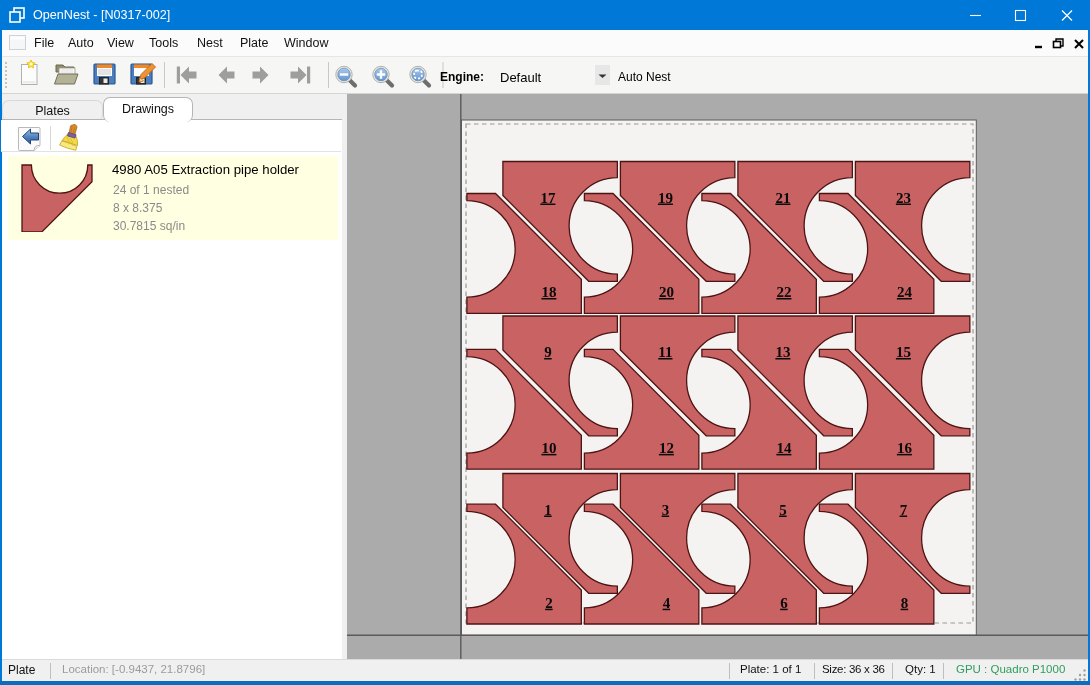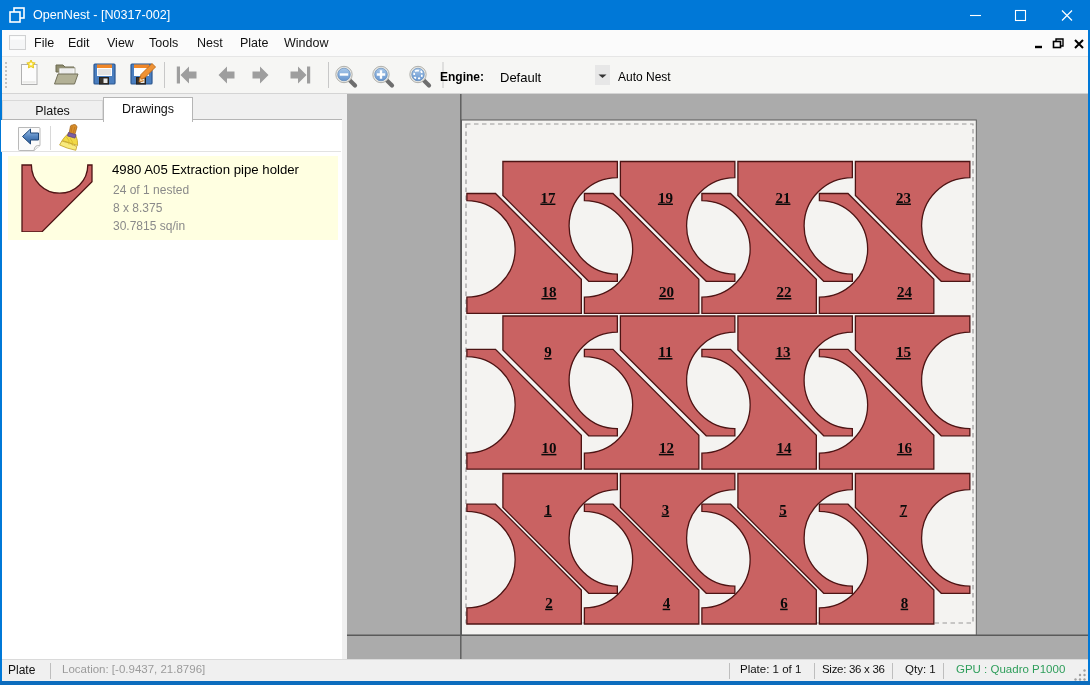--- a/index.html
+++ b/index.html
@@ -5,21 +5,21 @@
 #win { position:relative; width:1090px; height:685px; background:#fff; }
 .abs { position:absolute; }
 #title { left:0; top:0; width:1090px; height:42px; background:#0078d7; color:#fff; }
 #title .txt { left:33px; top:8px; font-size:12.6px; }
 .winbtn { top:0; width:45px; height:30px; color:#fff; }
 #menu { left:0; top:30px; width:1090px; height:26px; background:#fbfbfb; font-size:12.5px; color:#111; }
 .mitem { top:6px; }
 #toolbar { left:0; top:56px; width:1090px; height:38px; background:#f6f6f4; border-top:1px solid #e6e6e6; border-bottom:1px solid #d4d4d4; }
 #lpanel { left:0; top:94px; width:342px; height:565px; background:#f0f0f0; }
 #lpanel .content { position:absolute; left:0; top:25px; width:342px; height:540px; background:#fff; border-top:1px solid #b5b5b5; }
-.tab { position:absolute; font-size:12.5px; color:#111; text-align:center; }
+.tab { position:absolute; font-size:12.5px; color:#111; text-align:center;border-radius:7px; }
 #tab1 { left:2px; top:5.5px; width:101px; height:21px; background:#f0f0f0; border:1px solid #d9d9d9; border-bottom:none; line-height:21px; }
 #tab2 { left:103px; top:2.5px; width:90px; height:25px; background:#fff; border:1px solid #b5b5b5; border-bottom:none; line-height:23px; z-index:3; }
 #subtool { position:absolute; left:1px; top:26px; width:340px; height:32px; background:#fff; border-bottom:1px solid #e2e2e2; z-index:2; }
 #item { position:absolute; left:8px; top:62px; width:330px; height:84px; background:#ffffe1; z-index:2; }
 #item .t1 { position:absolute; left:104px; top:6px; font-size:13.2px; font-weight:normal; color:#000; }
 #item .g { position:absolute; left:105px; font-size:12px; color:#8a8a8a; }
 #splitter { left:342px; top:94px; width:5px; height:565px; background:#f0f0f0; }
 #canvas { left:347px; top:94px; width:743px; height:565px; background:#ababab; }
 #status { left:0; top:659px; width:1090px; height:22px; background:#f0f0f0; border-top:1px solid #dadada; font-size:11.5px; color:#111; }
 #status .sep { position:absolute; top:3px; width:1px; height:16px; background:#bebebe; }
@@ -45,21 +45,21 @@
         <path d="M18 10.5 L28 20.5 M28 10.5 L18 20.5" stroke="#fff" stroke-width="1.2"></path>
       </svg>
 </div>
 
 <div id="menu" class="abs">
  <svg class="abs" style="left:9px;top:5px" width="17" height="15" viewBox="0 0 17 15">
    <rect x="0.5" y="0.5" width="16" height="14" fill="#f5f6f7" stroke="#d0d1d2"></rect>
    <rect x="1.5" y="1.5" width="14" height="3.2" fill="#fdfdfd"></rect>
  </svg>
  <div class="abs mitem" style="left:34px">File</div>
- <div class="abs mitem" style="left:68px">Edit</div>
+ <div class="abs mitem" style="left:68px">Auto</div>
  <div class="abs mitem" style="left:107px">View</div>
  <div class="abs mitem" style="left:149px">Tools</div>
  <div class="abs mitem" style="left:197px">Nest</div>
  <div class="abs mitem" style="left:240px">Plate</div>
  <div class="abs mitem" style="left:284px">Window</div>
  <svg class="abs" style="left:1028px;top:8px" width="60" height="12" viewBox="0 0 60 12">
    <path d="M7 9 H14" stroke="#000" stroke-width="2.4"></path>
    <g stroke="#000" fill="none">
           <rect x="25.5" y="3.5" width="7" height="6" stroke-width="1.6"></rect>
           <path d="M28 3.5 V1 H35 V8 H33" stroke-width="1.4"></path>

